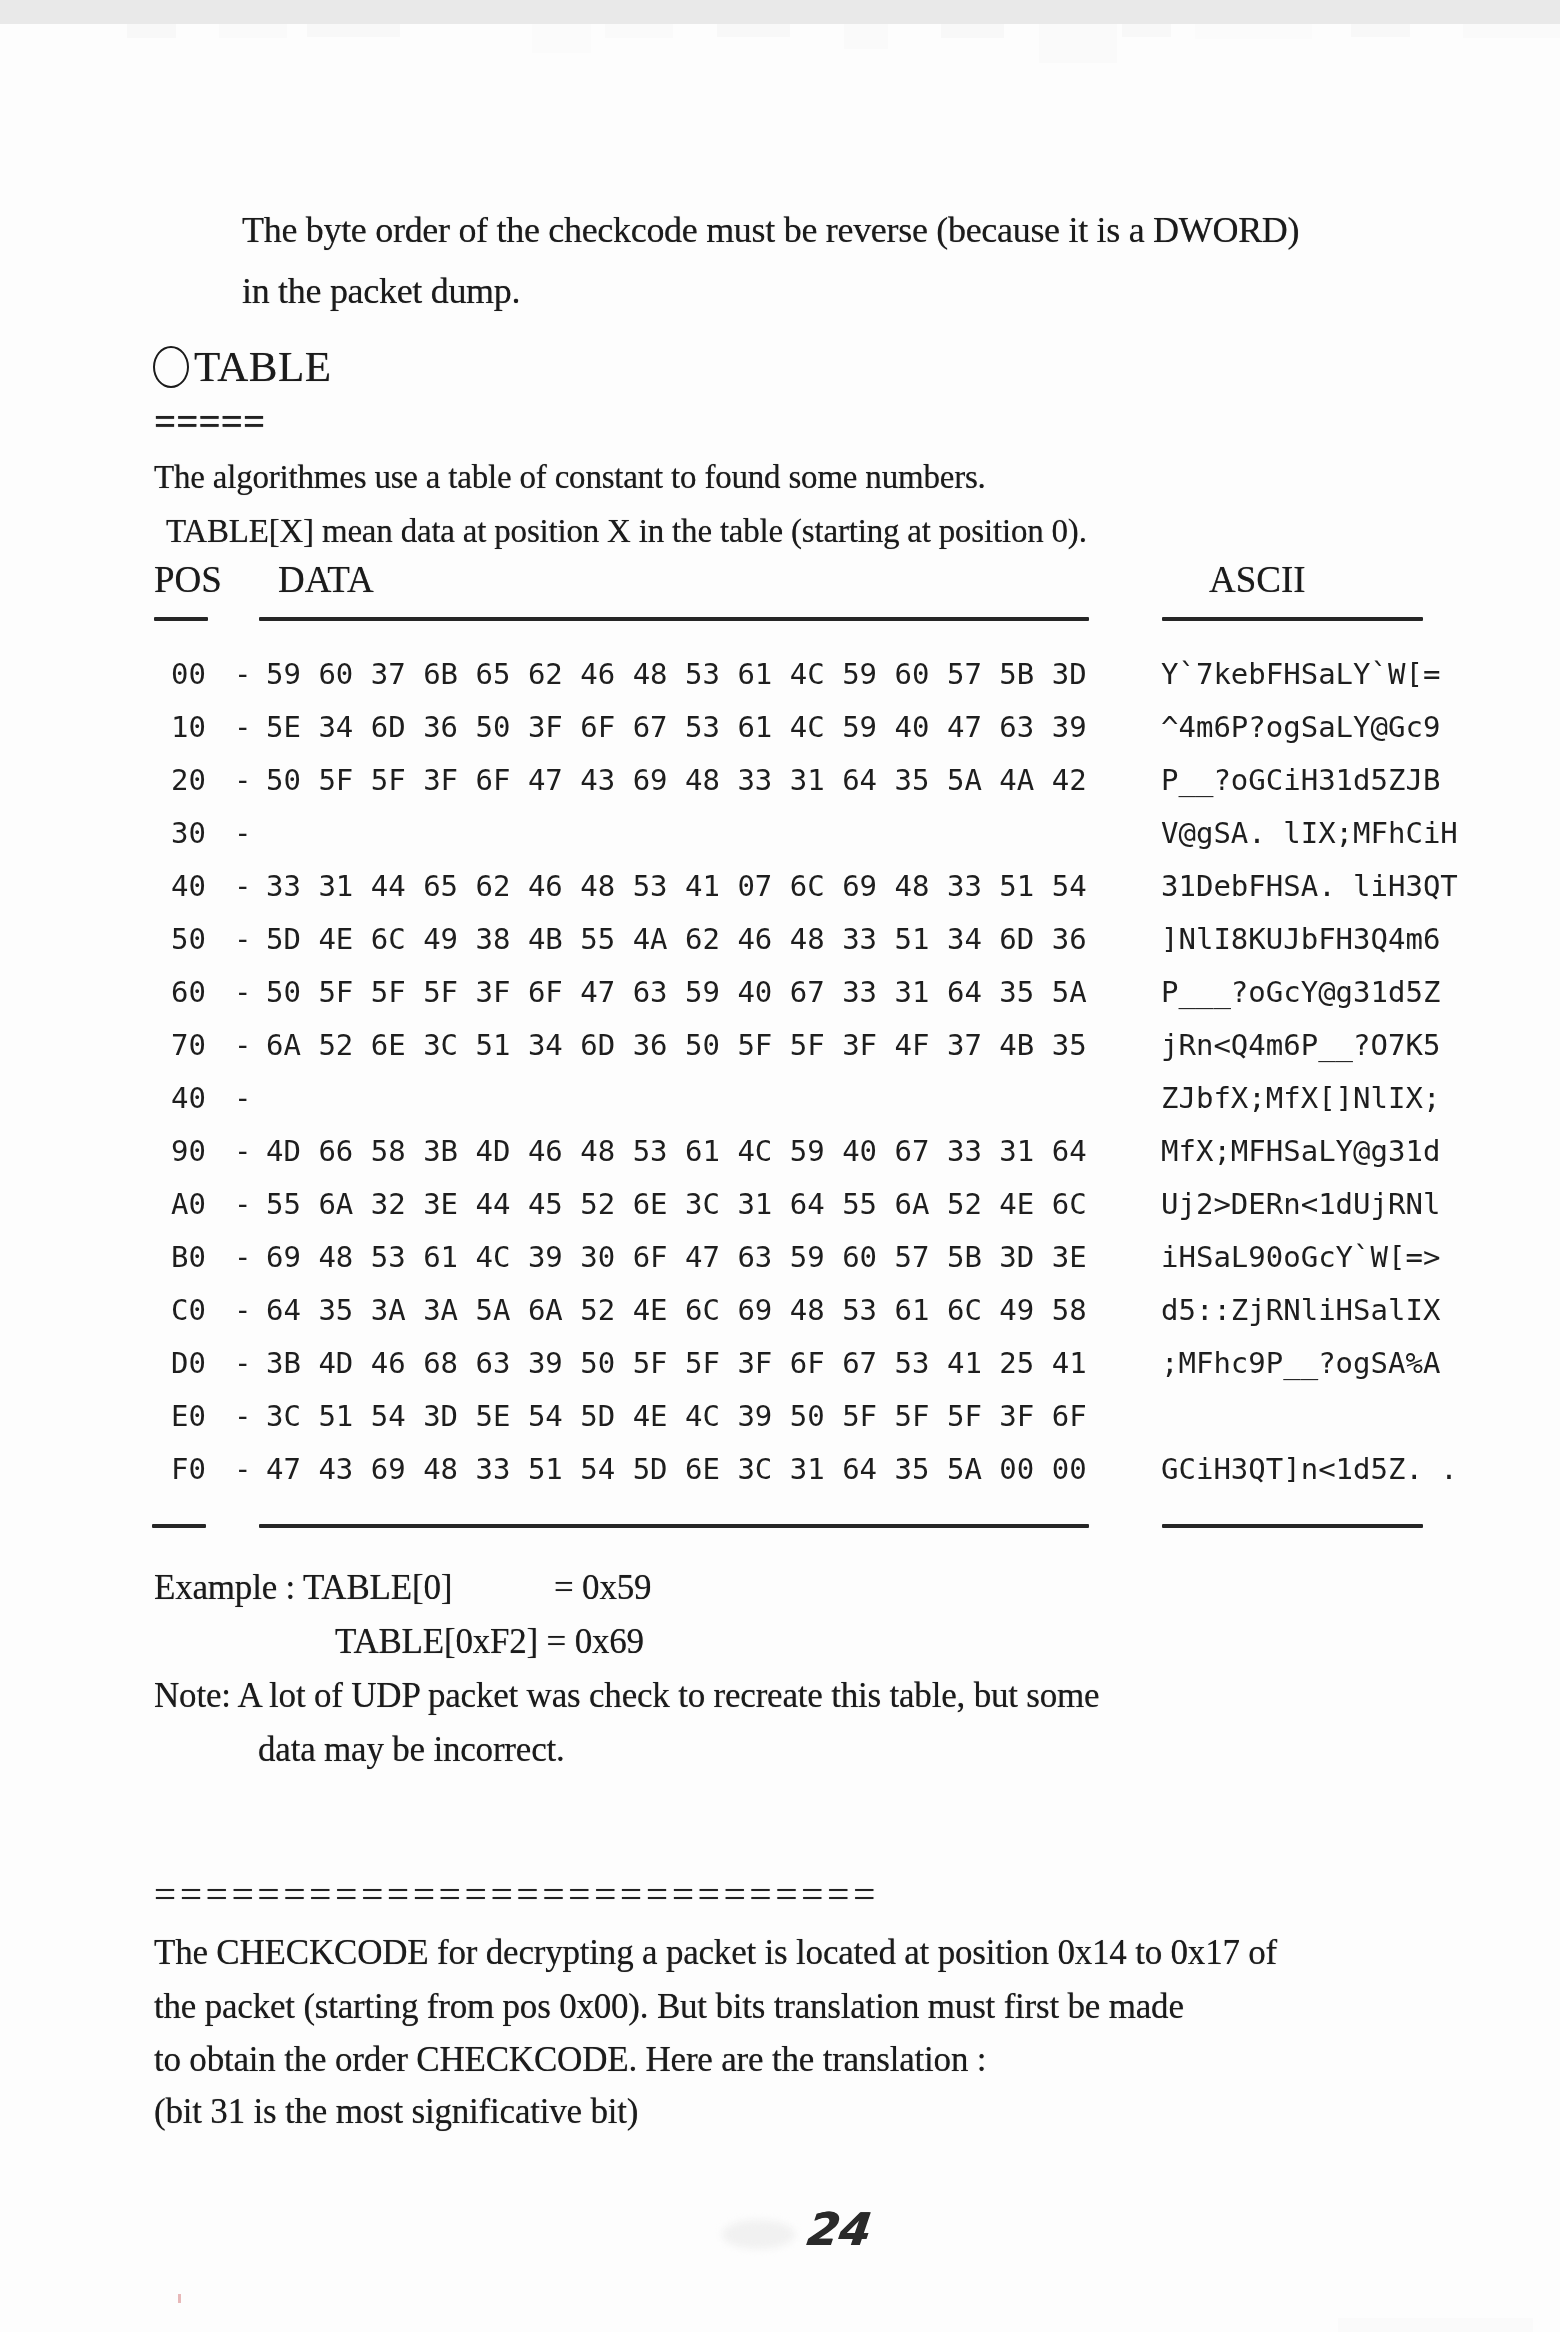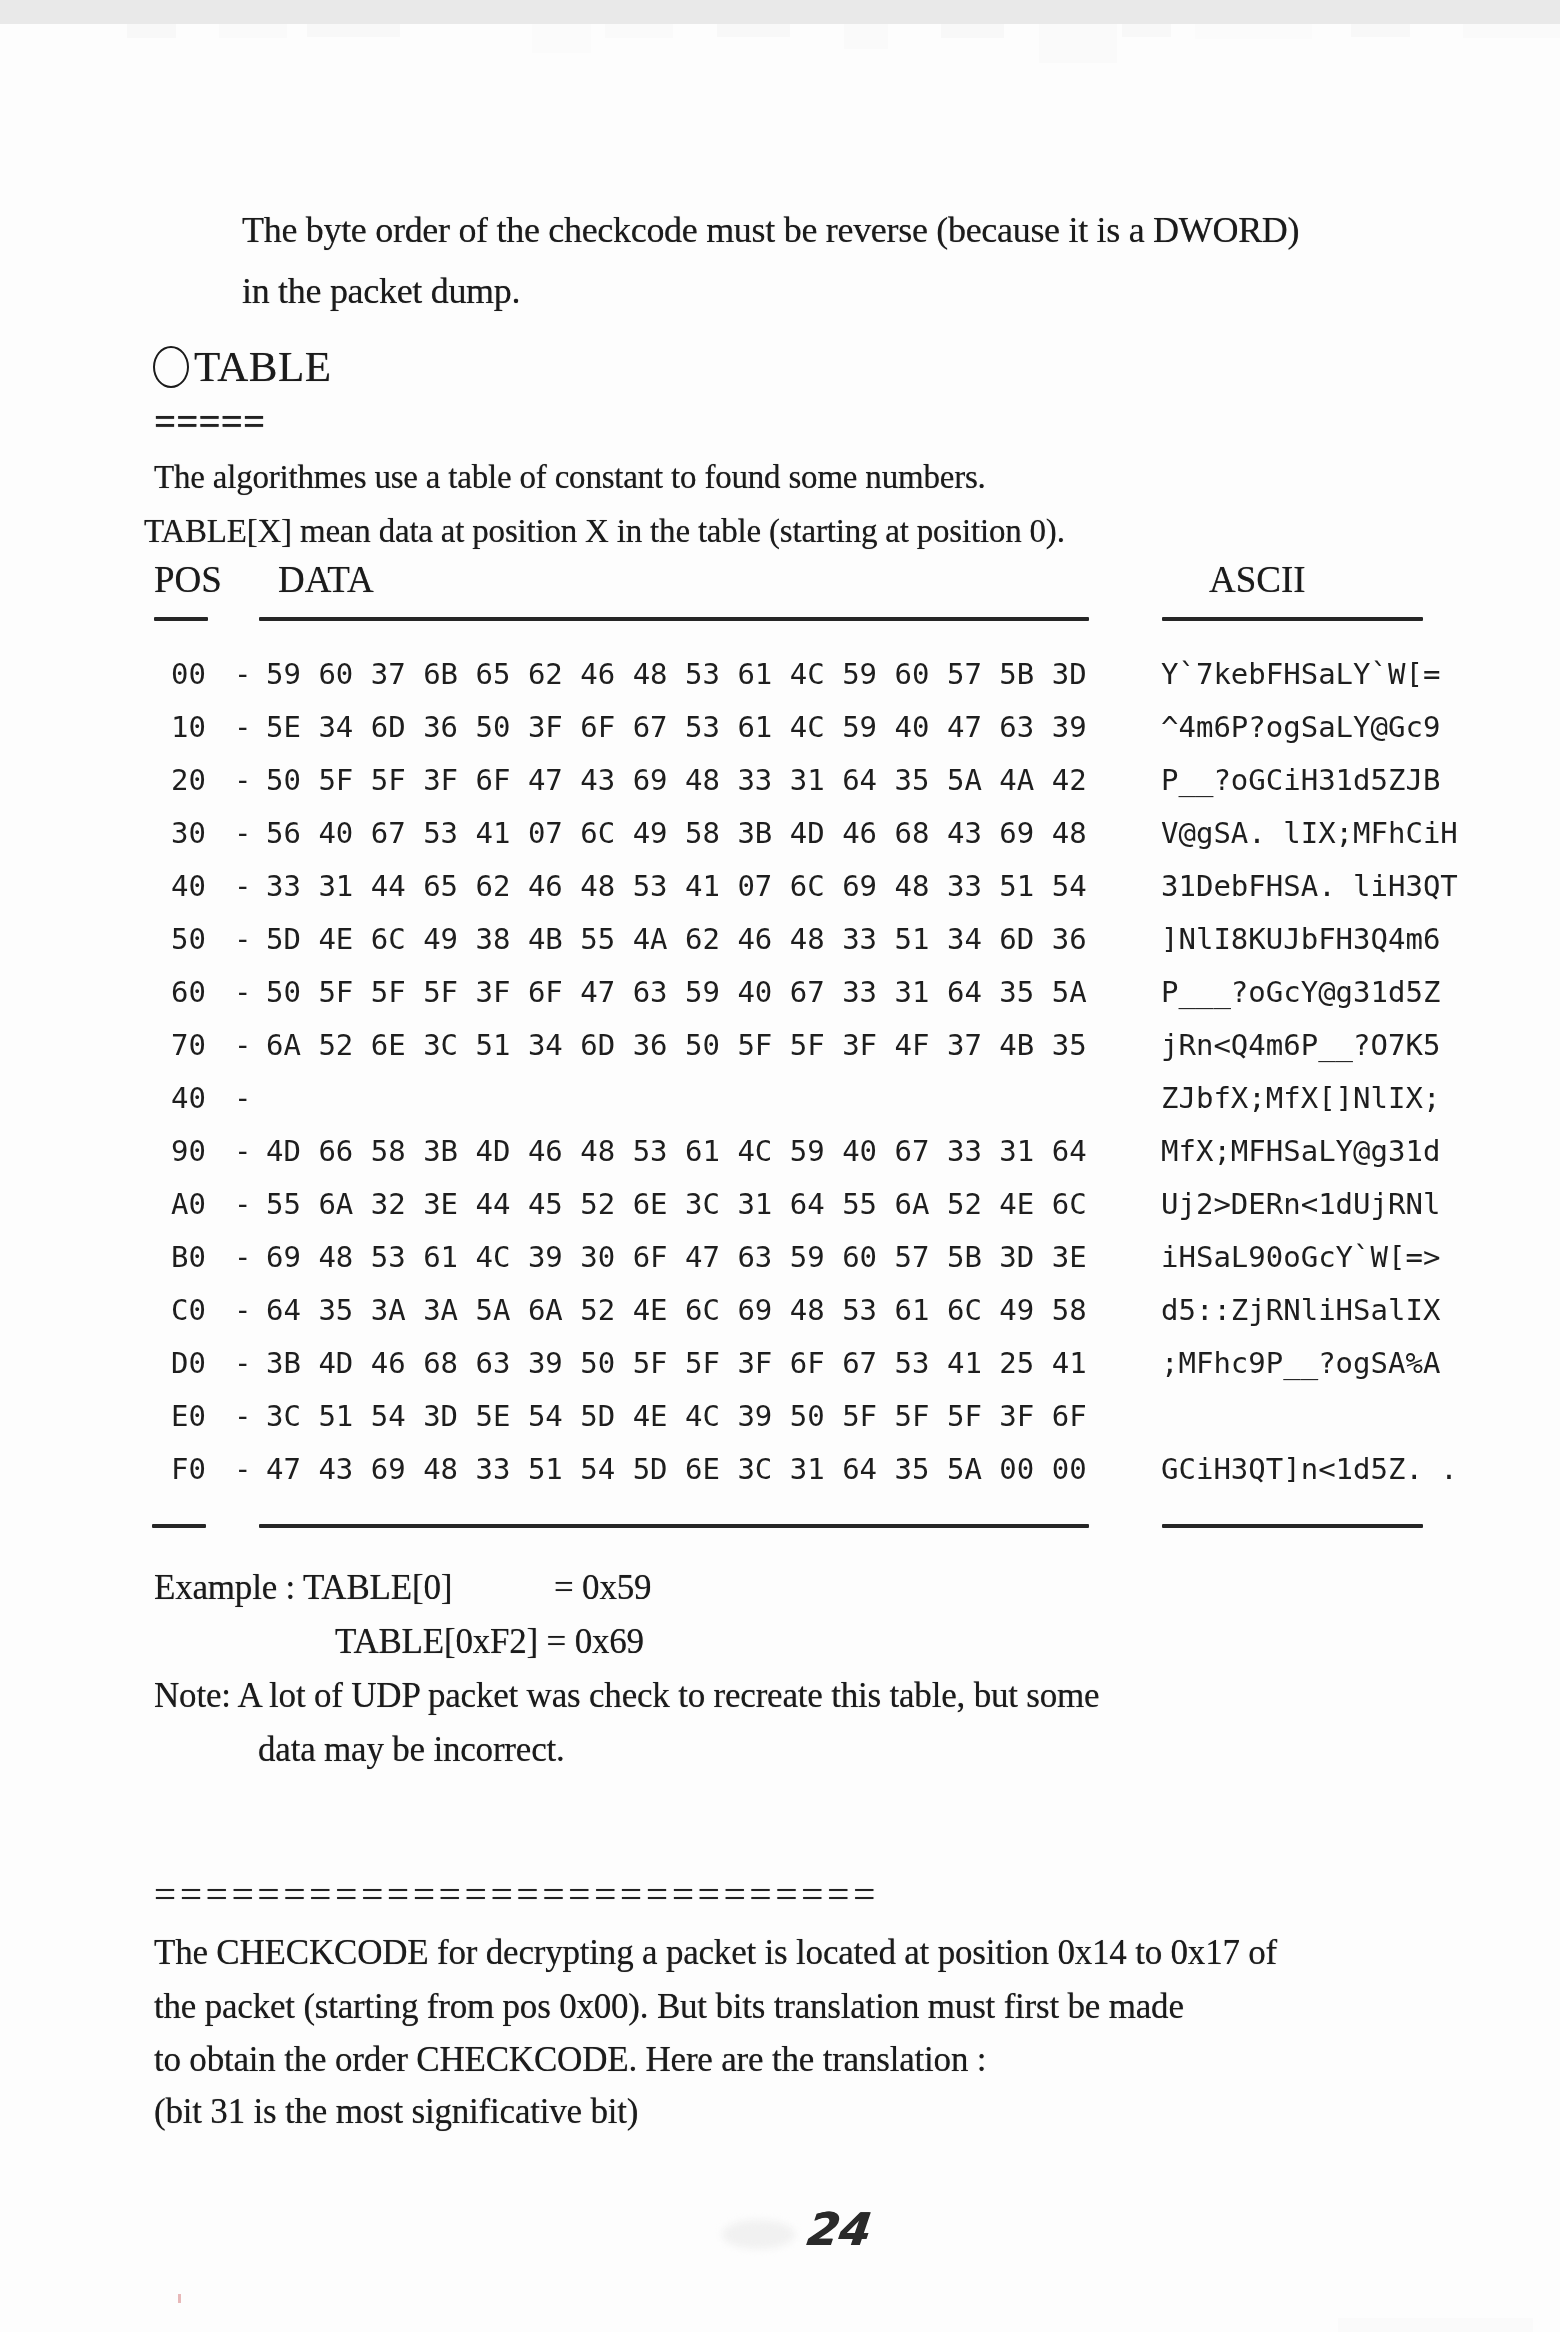--- a/index.html
+++ b/index.html
@@ -78,21 +78,21 @@
   <div class="abs intro-line soft" style="left:242px;top:176px;">The byte order of the checkcode must be reverse (because it is a DWORD)</div>
   <div class="abs intro-line soft" style="left:242px;top:237px;">in the packet dump.</div>
 
   <div class="abs heading soft" style="left:153px;top:318px;font-family:Liberation Serif, serif;">
     <span class="circle-glyph"></span>
     <span>TABLE</span>
   </div>
   <div class="abs equals soft" style="left:154px;top:373px;">=====</div>
 
   <div class="abs desc-line soft" style="left:154px;top:426px;">The algorithmes use a table of constant to found some numbers.</div>
-  <div class="abs desc-line soft" style="left:144px;top:480px;">TABLE[X] mean data at position X in the table (starting at position 0).</div>
+  <div class="abs desc-line soft" style="left:166px;top:480px;">TABLE[X] mean data at position X in the table (starting at position 0).</div>
 
   <div class="abs colhead soft" style="left:154px;top:534px;">POS</div>
   <div class="abs colhead soft" style="left:278px;top:534px;">DATA</div>
   <div class="abs colhead soft" style="left:1209px;top:534px;">ASCII</div>
 
   <div class="rule" style="left:154px;top:593px;width:54px;"></div>
   <div class="rule" style="left:259px;top:593px;width:830px;"></div>
   <div class="rule" style="left:1162px;top:593px;width:261px;"></div>
 
   <div class="hexrows" id="hexrows">
@@ -113,21 +113,20 @@
   <div class="hexrow">
     <span class="rpos">20</span>
     <span class="rdash">-</span>
     <span class="rhex">50 5F 5F 3F 6F 47 43 69 48 33 31 64 35 5A 4A 42</span>
     <span class="rascii">P__?oGCiH31d5ZJB</span>
   </div>
 
   <div class="hexrow">
     <span class="rpos">30</span>
     <span class="rdash">-</span>
-    <span class="rhex">56 40 67 53 41 07 6C 49 58 3B 4D 46 68 43 69 48</span>
     <span class="rascii">V@gSA. lIX;MFhCiH</span>
   </div>
 
   <div class="hexrow">
     <span class="rpos">40</span>
     <span class="rdash">-</span>
     <span class="rhex">33 31 44 65 62 46 48 53 41 07 6C 69 48 33 51 54</span>
     <span class="rascii">31DebFHSA. liH3QT</span>
   </div>
 

